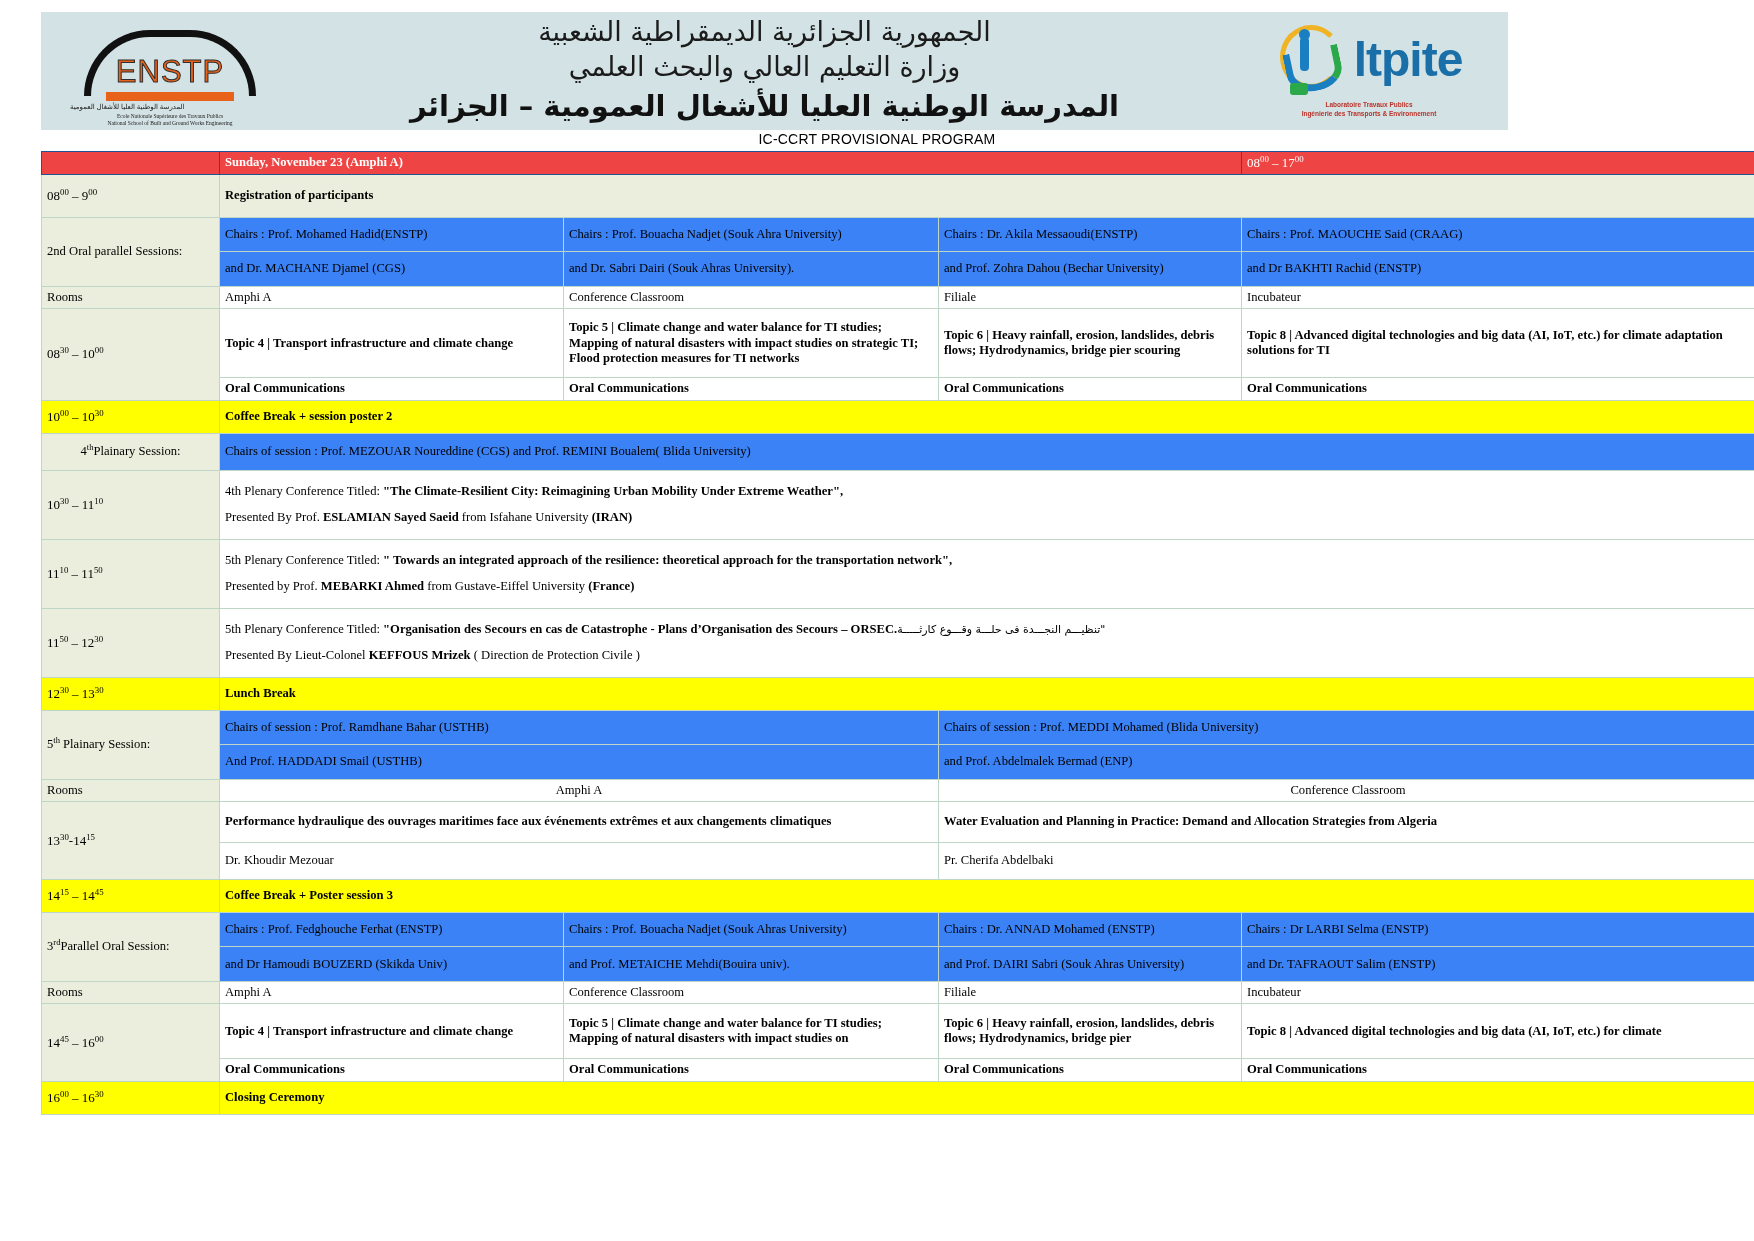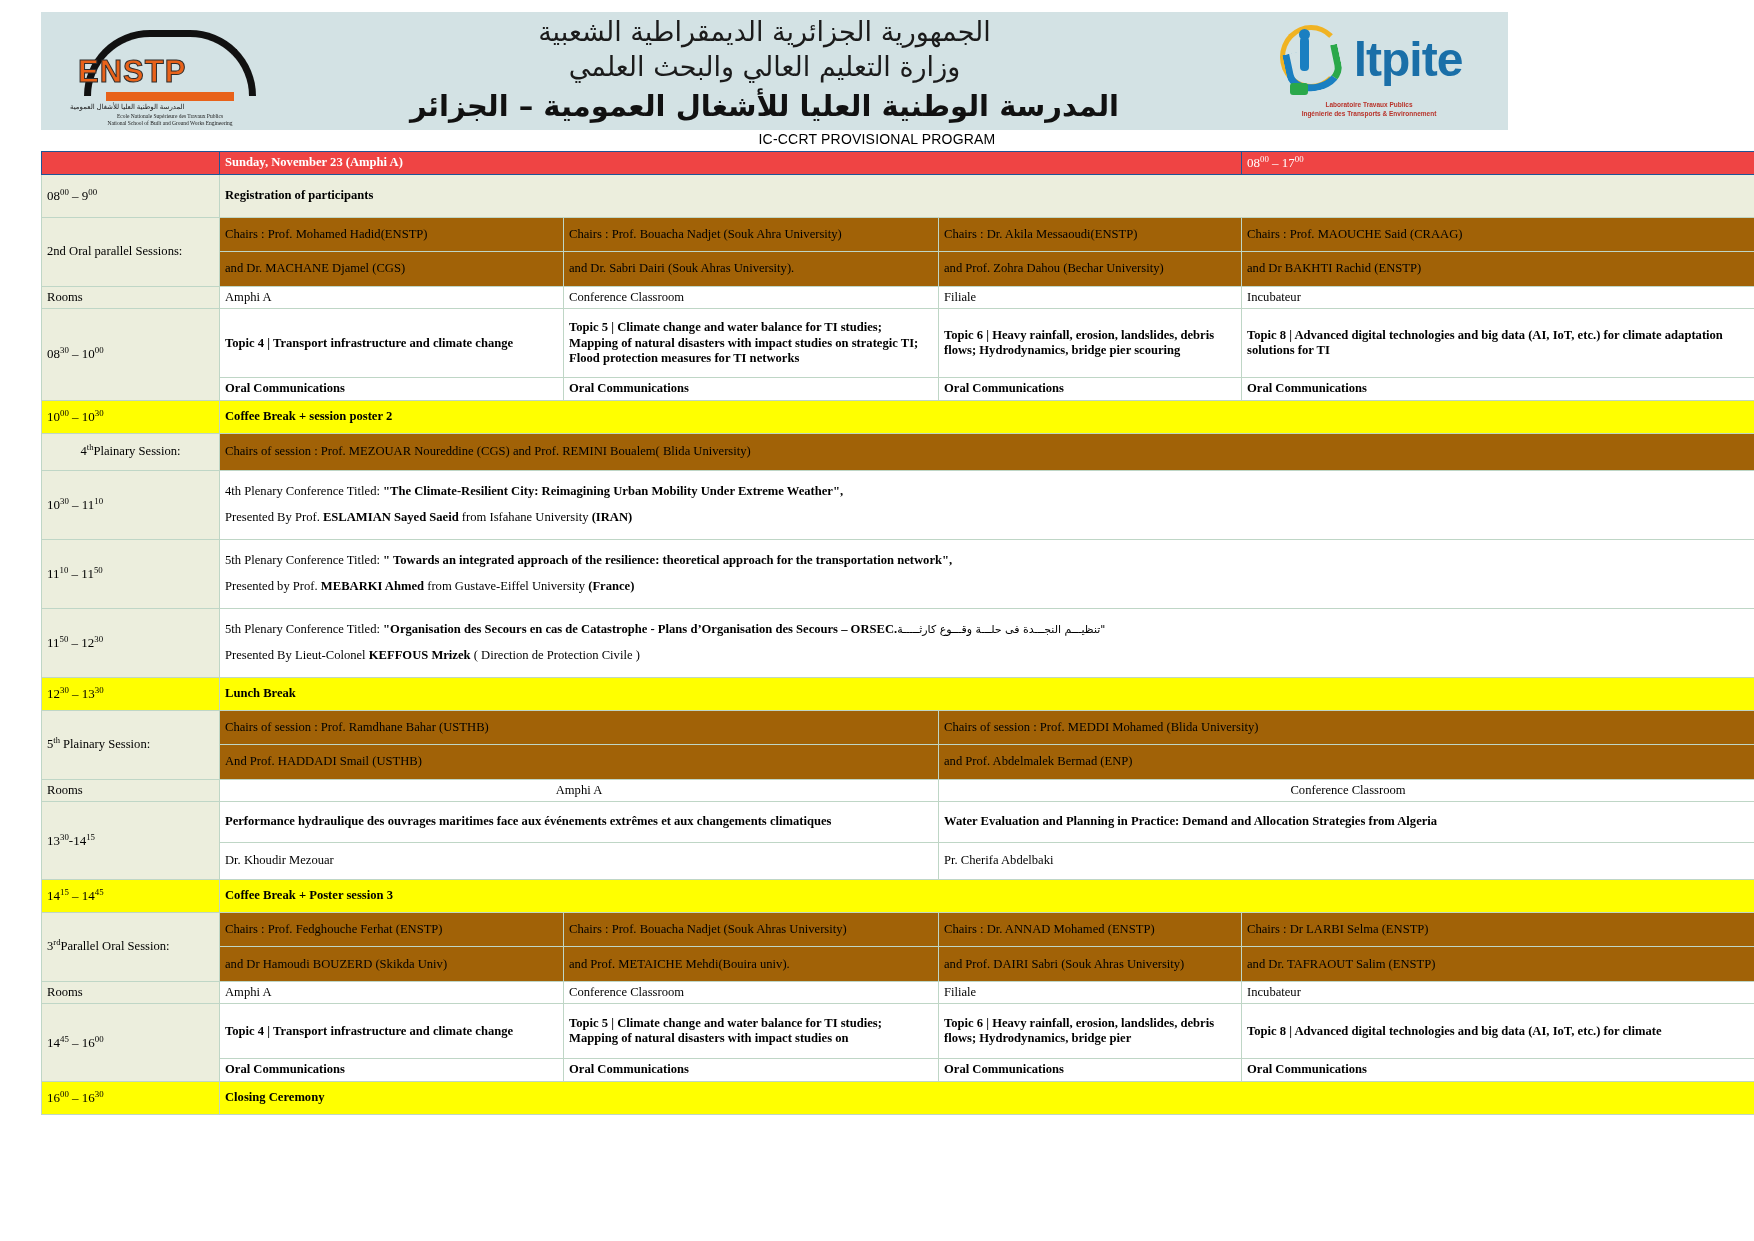--- a/index.html
+++ b/index.html
@@ -56,26 +56,26 @@
     top: 6px;
     width: 172px;
     height: 66px;
     border: 7px solid #111;
     border-radius: 96px 96px 0 0;
     border-bottom: none;
     box-sizing: border-box;
   }
   .enstp-word {
     position: absolute;
-    left: 8px;
+    left: 0;
     top: 30px;
     width: 200px;
-    text-align: left;
+    text-align: center;
     font-family: "Liberation Sans", sans-serif;
-    font-weight: bold;
+    font-weight: normal;
     font-size: 31px;
     letter-spacing: 1px;
     color: #e8621a;
     -webkit-text-stroke: 1px #2d2d2d;
   }
   .enstp-bar {
     position: absolute;
     left: 36px;
     top: 68px;
     width: 128px;
@@ -240,21 +240,21 @@
   col.c4 { width: 516px; }
 
   
   .navy {
     background: #ef4444;
     color: #ffffff;
     border-color: #1f5596 !important;
     margin-top: 12px;
   }
   .cream { background: #eceedd; }
-  .blue  { background: #a16207; margin-left: 32px; }
+  .blue  { background: #3b82f6; margin-left: 32px; }
   .yellow{ background: #ffff00; }
   .white { background: #ffffff; border-radius: 7px; }
 
   .b { font-weight: bold; }
   .time {
     font-size: 13px;
     white-space: nowrap;
   }
   .time sup, .sup {
     font-size: 0.68em;

